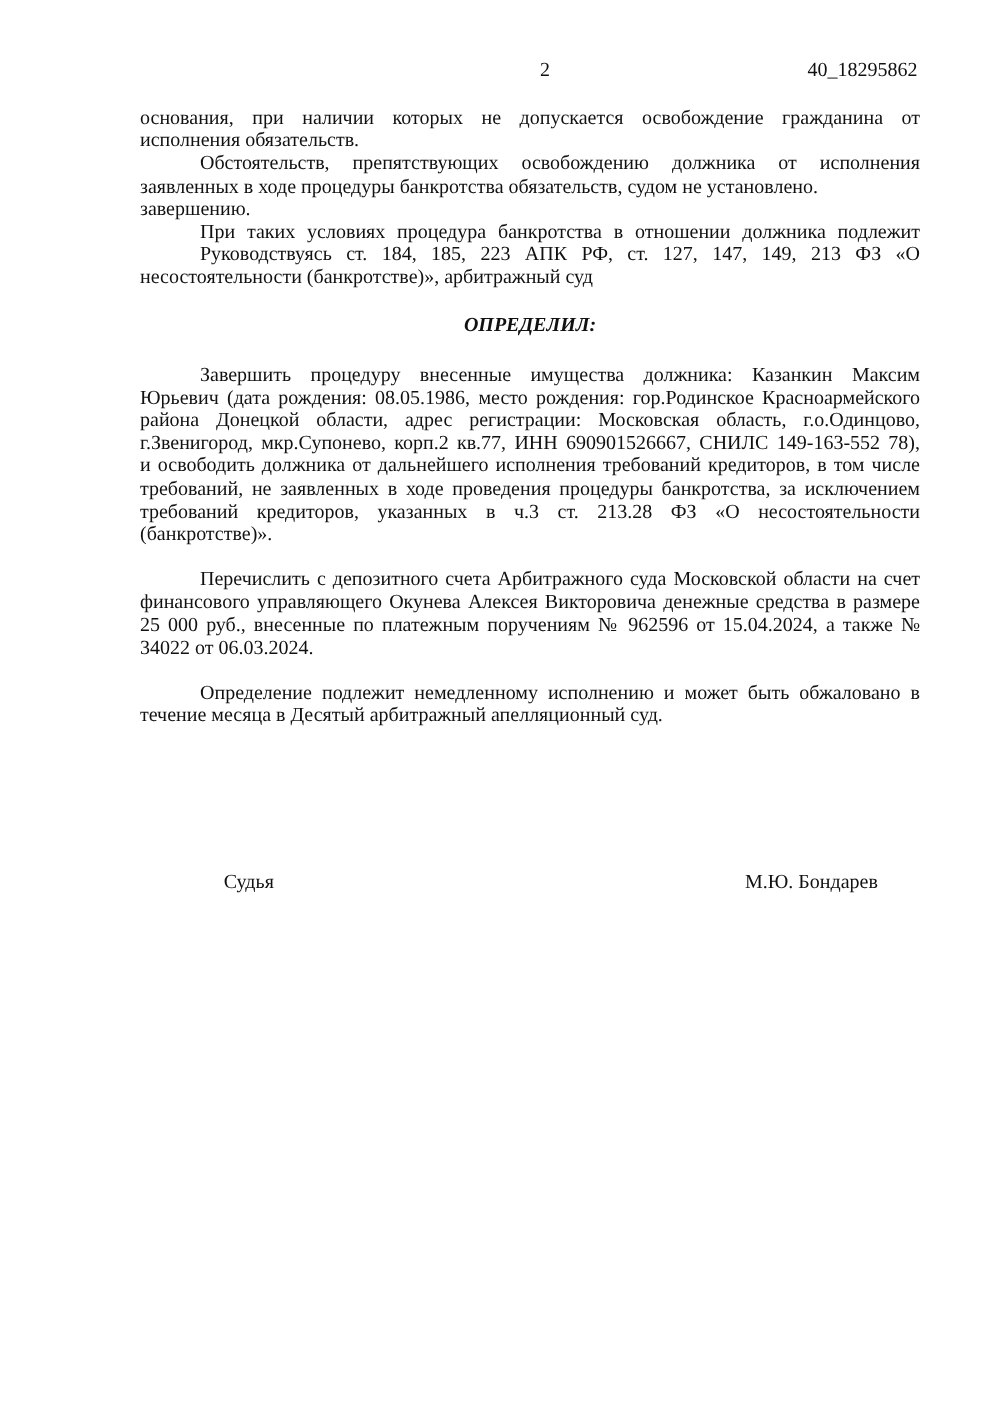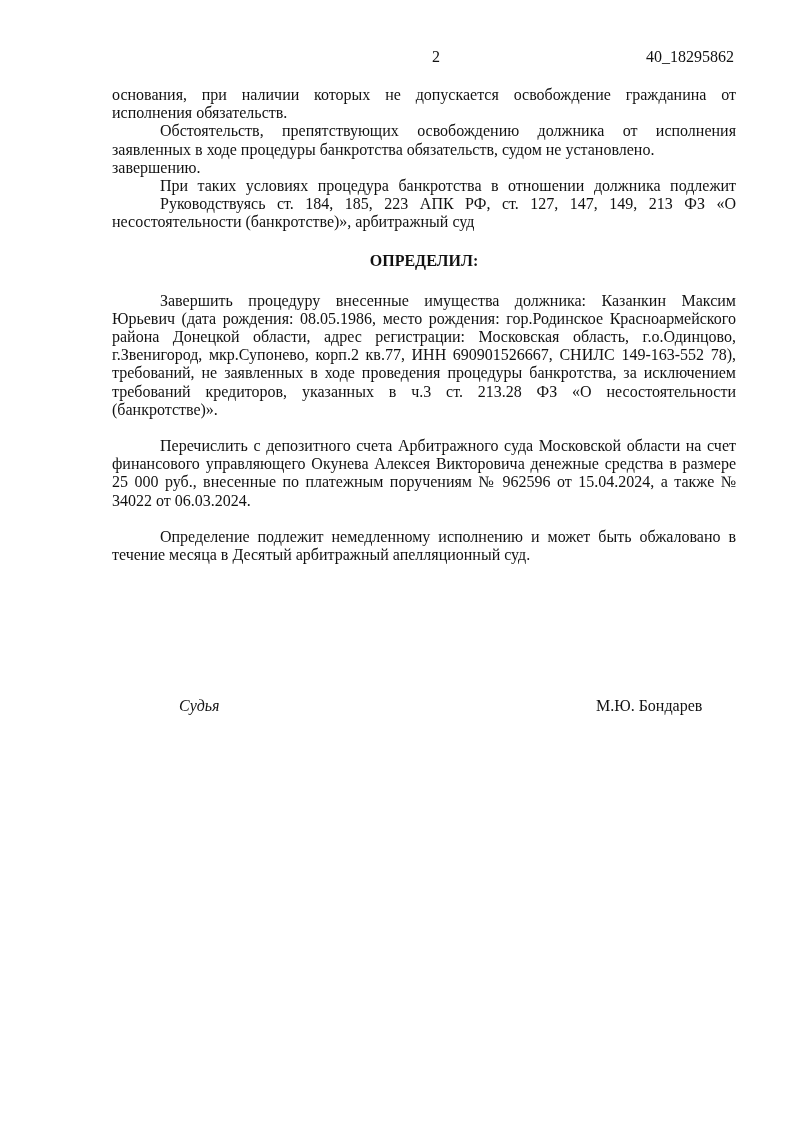--- a/index.html
+++ b/index.html
@@ -5,24 +5,24 @@
     html, body { margin: 0; padding: 0; background: #ffffff; }
     body { width: 800px; height: 1131px; position: relative; overflow: hidden;
       font-family: "Liberation Serif", "DejaVu Serif", serif; color: #111; font-size: 16px; }
     .hdr { position: absolute; top: 48px; font-size: 16px; line-height: 18px; }
     .pnum { left: 432px; }
     .docid { left: 646px; }
     .body { position: absolute; left: 112px; top: 86px; width: 624px; }
     .p { margin: 0; line-height: 18.2px; text-align: justify; text-indent: 48px; }
     .ln { display: block; text-align: justify; text-align-last: justify; }
     .ln.last { text-align-last: left; }
-    .title { text-align: center; font-weight: bold; margin: 20px 0 22px 0; line-height: 18px; }
+    .title { text-align: center; font-weight: bold; margin: 20px 0 22px 0; line-height: 18px; font-style: italic; }
     .gap { height: 18px; }
     .sign { position: absolute; top: 697px; font-size: 16px; }
-    .judge-label { left: 179px; font-style: italic; }
+    .judge-label { left: 179px; }
     .judge-name { left: 596px; }
   </style>
 </head>
 <body>
 
 <div class="hdr pnum">2</div>
 <div class="hdr docid">40_18295862</div>
 
 <div class="body">
   <div>
@@ -45,20 +45,21 @@
   </div>
 
   <div class="title">ОПРЕДЕЛИЛ:</div>
 
   <div>
     <p class="p">
       <span class="ln">Завершить процедуру внесенные имущества должника: Казанкин Максим</span>
       <span class="ln" style="text-indent:0">Юрьевич (дата рождения: 08.05.1986, место рождения: гор.Родинское Красноармейского</span>
       <span class="ln" style="text-indent:0">района Донецкой области, адрес регистрации: Московская область, г.о.Одинцово,</span>
       <span class="ln" style="text-indent:0">г.Звенигород, мкр.Супонево, корп.2 кв.77, ИНН 690901526667, СНИЛС 149-163-552 78),</span>
+      <span class="ln" style="text-indent:0">и освободить должника от дальнейшего исполнения требований кредиторов, в том числе</span>
       <span class="ln" style="text-indent:0">требований, не заявленных в ходе проведения процедуры банкротства, за исключением</span>
       <span class="ln" style="text-indent:0">требований кредиторов, указанных в ч.3 ст. 213.28 ФЗ «О несостоятельности</span>
       <span class="ln last" style="text-indent:0">(банкротстве)».</span>
     </p>
     <div class="gap"></div>
     <p class="p">
       <span class="ln">Перечислить с депозитного счета Арбитражного суда Московской области на счет</span>
       <span class="ln" style="text-indent:0">финансового управляющего Окунева Алексея Викторовича денежные средства в размере</span>
       <span class="ln" style="text-indent:0">25 000 руб., внесенные по платежным поручениям № 962596 от 15.04.2024, а также №</span>
       <span class="ln last" style="text-indent:0">34022 от 06.03.2024.</span>

